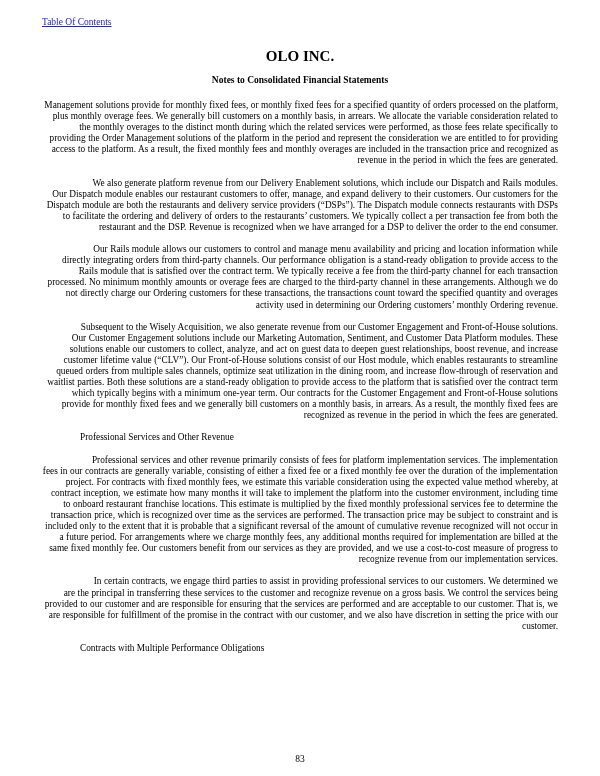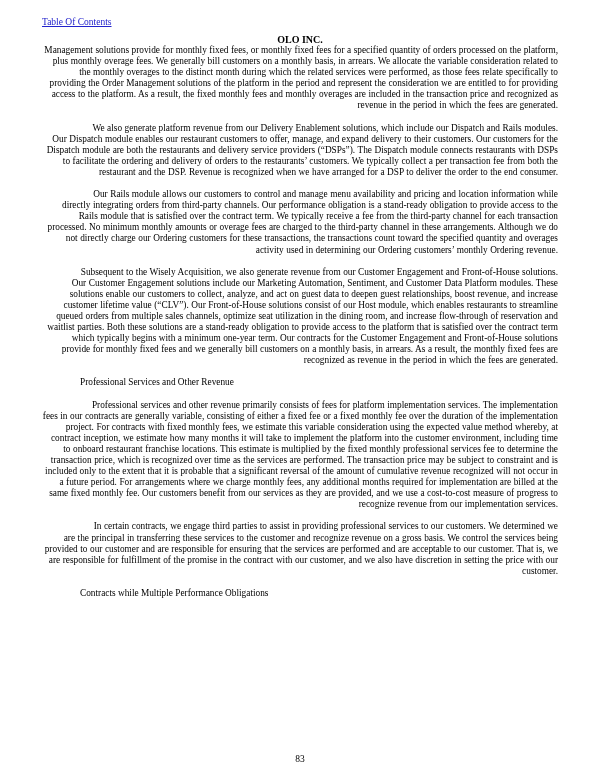--- a/index.html
+++ b/index.html
@@ -20,23 +20,23 @@
     display: inline-block;
     color: var(--link-color);
     text-decoration: underline;
     font-size: 9.5px;
     line-height: 11px;
     cursor: pointer;
   }
   .company-name {
     text-align: center;
     font-weight: bold;
-    font-size: 10px;
+    font-size: 15px;
     line-height: 11px;
-    margin-top: 5px;
+    margin-top: 22px;
   }
   .doc-title {
     text-align: center;
     font-weight: bold;
     font-size: 9.5px;
     line-height: 11px;
     margin-top: 13px;
     margin-bottom: 14px;
   }
   .para {
@@ -65,33 +65,34 @@
 </style>
 </head>
 <body>
 
 <div class="page">
 
   <a href="#" class="toc-link">Table Of Contents</a>
 
   <div class="company-name">OLO INC.</div>
 
+  <div class="doc-title">Notes to Consolidated Financial Statements</div>
 
   <p class="para no-indent">Management solutions provide for monthly fixed fees, or monthly fixed fees for a specified quantity of orders processed on the platform, plus monthly overage fees. We generally bill customers on a monthly basis, in arrears. We allocate the variable consideration related to the monthly overages to the distinct month during which the related services were performed, as those fees relate specifically to providing the Order Management solutions of the platform in the period and represent the consideration we are entitled to for providing access to the platform. As a result, the fixed monthly fees and monthly overages are included in the transaction price and recognized as revenue in the period in which the fees are generated.</p>
 
   <p class="para">We also generate platform revenue from our Delivery Enablement solutions, which include our Dispatch and Rails modules. Our Dispatch module enables our restaurant customers to offer, manage, and expand delivery to their customers. Our customers for the Dispatch module are both the restaurants and delivery service providers (“DSPs”). The Dispatch module connects restaurants with DSPs to facilitate the ordering and delivery of orders to the restaurants’ customers. We typically collect a per transaction fee from both the restaurant and the DSP. Revenue is recognized when we have arranged for a DSP to deliver the order to the end consumer.</p>
 
   <p class="para">Our Rails module allows our customers to control and manage menu availability and pricing and location information while directly integrating orders from third-party channels. Our performance obligation is a stand-ready obligation to provide access to the Rails module that is satisfied over the contract term. We typically receive a fee from the third-party channel for each transaction processed. No minimum monthly amounts or overage fees are charged to the third-party channel in these arrangements. Although we do not directly charge our Ordering customers for these transactions, the transactions count toward the specified quantity and overages activity used in determining our Ordering customers’ monthly Ordering revenue.</p>
 
   <p class="para">Subsequent to the Wisely Acquisition, we also generate revenue from our Customer Engagement and Front-of-House solutions. Our Customer Engagement solutions include our Marketing Automation, Sentiment, and Customer Data Platform modules. These solutions enable our customers to collect, analyze, and act on guest data to deepen guest relationships, boost revenue, and increase customer lifetime value (“CLV”). Our Front-of-House solutions consist of our Host module, which enables restaurants to streamline queued orders from multiple sales channels, optimize seat utilization in the dining room, and increase flow-through of reservation and waitlist parties. Both these solutions are a stand-ready obligation to provide access to the platform that is satisfied over the contract term which typically begins with a minimum one-year term. Our contracts for the Customer Engagement and Front-of-House solutions provide for monthly fixed fees and we generally bill customers on a monthly basis, in arrears. As a result, the monthly fixed fees are recognized as revenue in the period in which the fees are generated.</p>
 
   <p class="section-heading">Professional Services and Other Revenue</p>
 
   <p class="para">Professional services and other revenue primarily consists of fees for platform implementation services. The implementation fees in our contracts are generally variable, consisting of either a fixed fee or a fixed monthly fee over the duration of the implementation project. For contracts with fixed monthly fees, we estimate this variable consideration using the expected value method whereby, at contract inception, we estimate how many months it will take to implement the platform into the customer environment, including time to onboard restaurant franchise locations. This estimate is multiplied by the fixed monthly professional services fee to determine the transaction price, which is recognized over time as the services are performed. The transaction price may be subject to constraint and is included only to the extent that it is probable that a significant reversal of the amount of cumulative revenue recognized will not occur in a future period. For arrangements where we charge monthly fees, any additional months required for implementation are billed at the same fixed monthly fee. Our customers benefit from our services as they are provided, and we use a cost-to-cost measure of progress to recognize revenue from our implementation services.</p>
 
   <p class="para">In certain contracts, we engage third parties to assist in providing professional services to our customers. We determined we are the principal in transferring these services to the customer and recognize revenue on a gross basis. We control the services being provided to our customer and are responsible for ensuring that the services are performed and are acceptable to our customer. That is, we are responsible for fulfillment of the promise in the contract with our customer, and we also have discretion in setting the price with our customer.</p>
 
-  <p class="section-heading">Contracts while Multiple Performance Obligations</p>
+  <p class="section-heading">Contracts with Multiple Performance Obligations</p>
 
 
   <div class="page-number">83</div>
 
 </div>
 
 </body></html>

